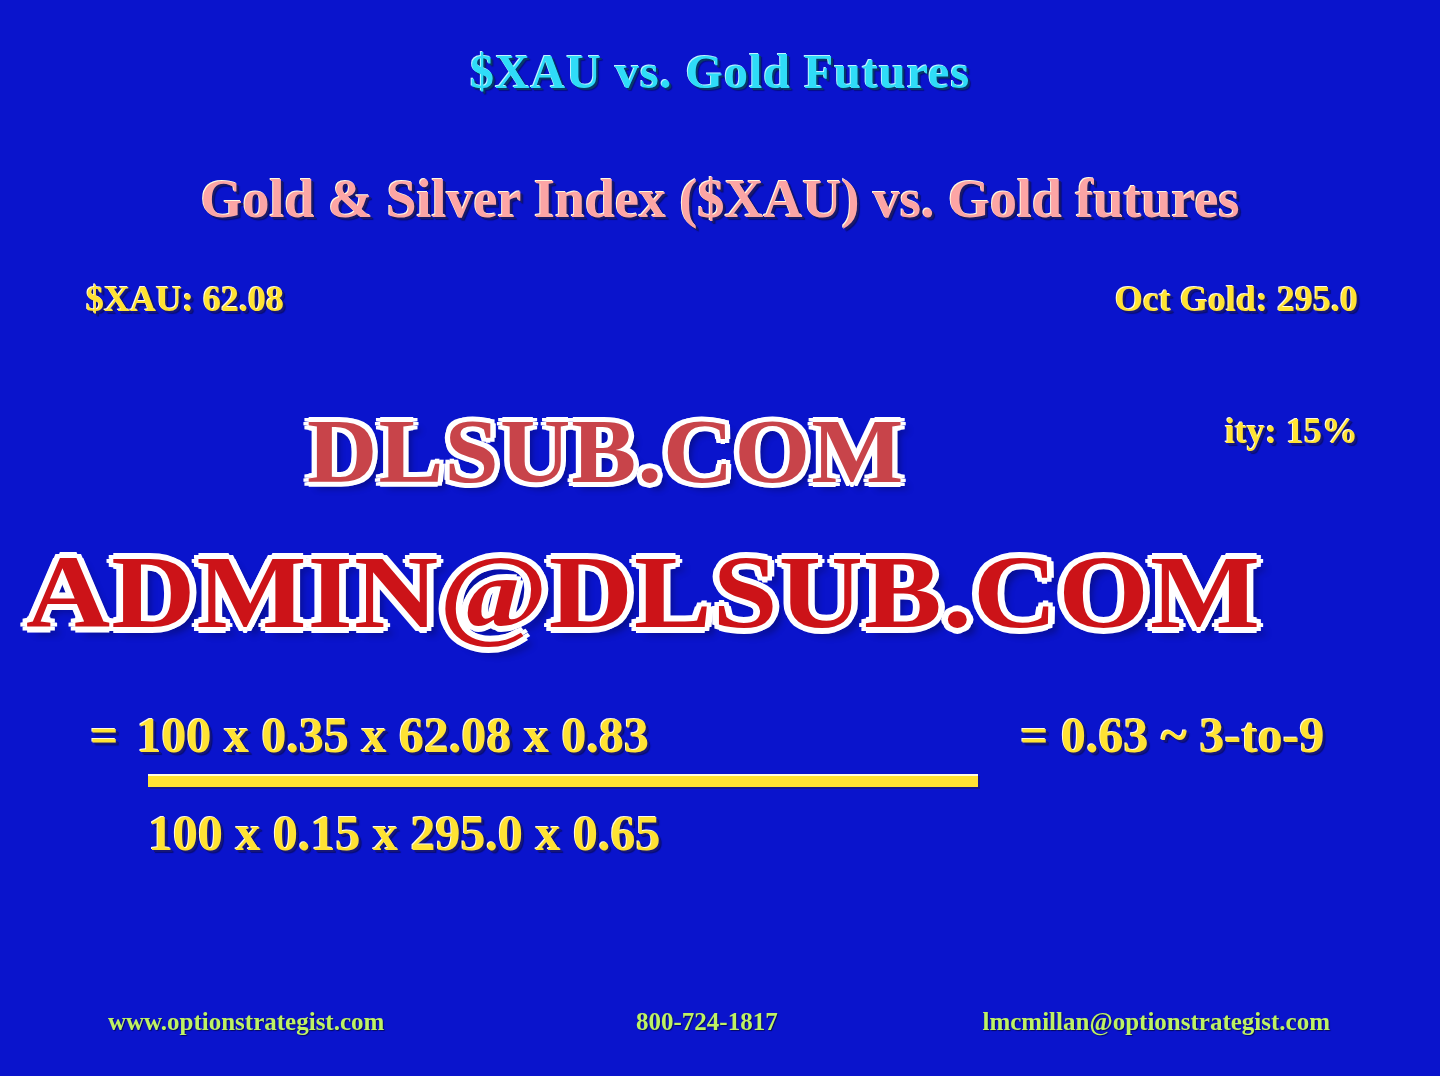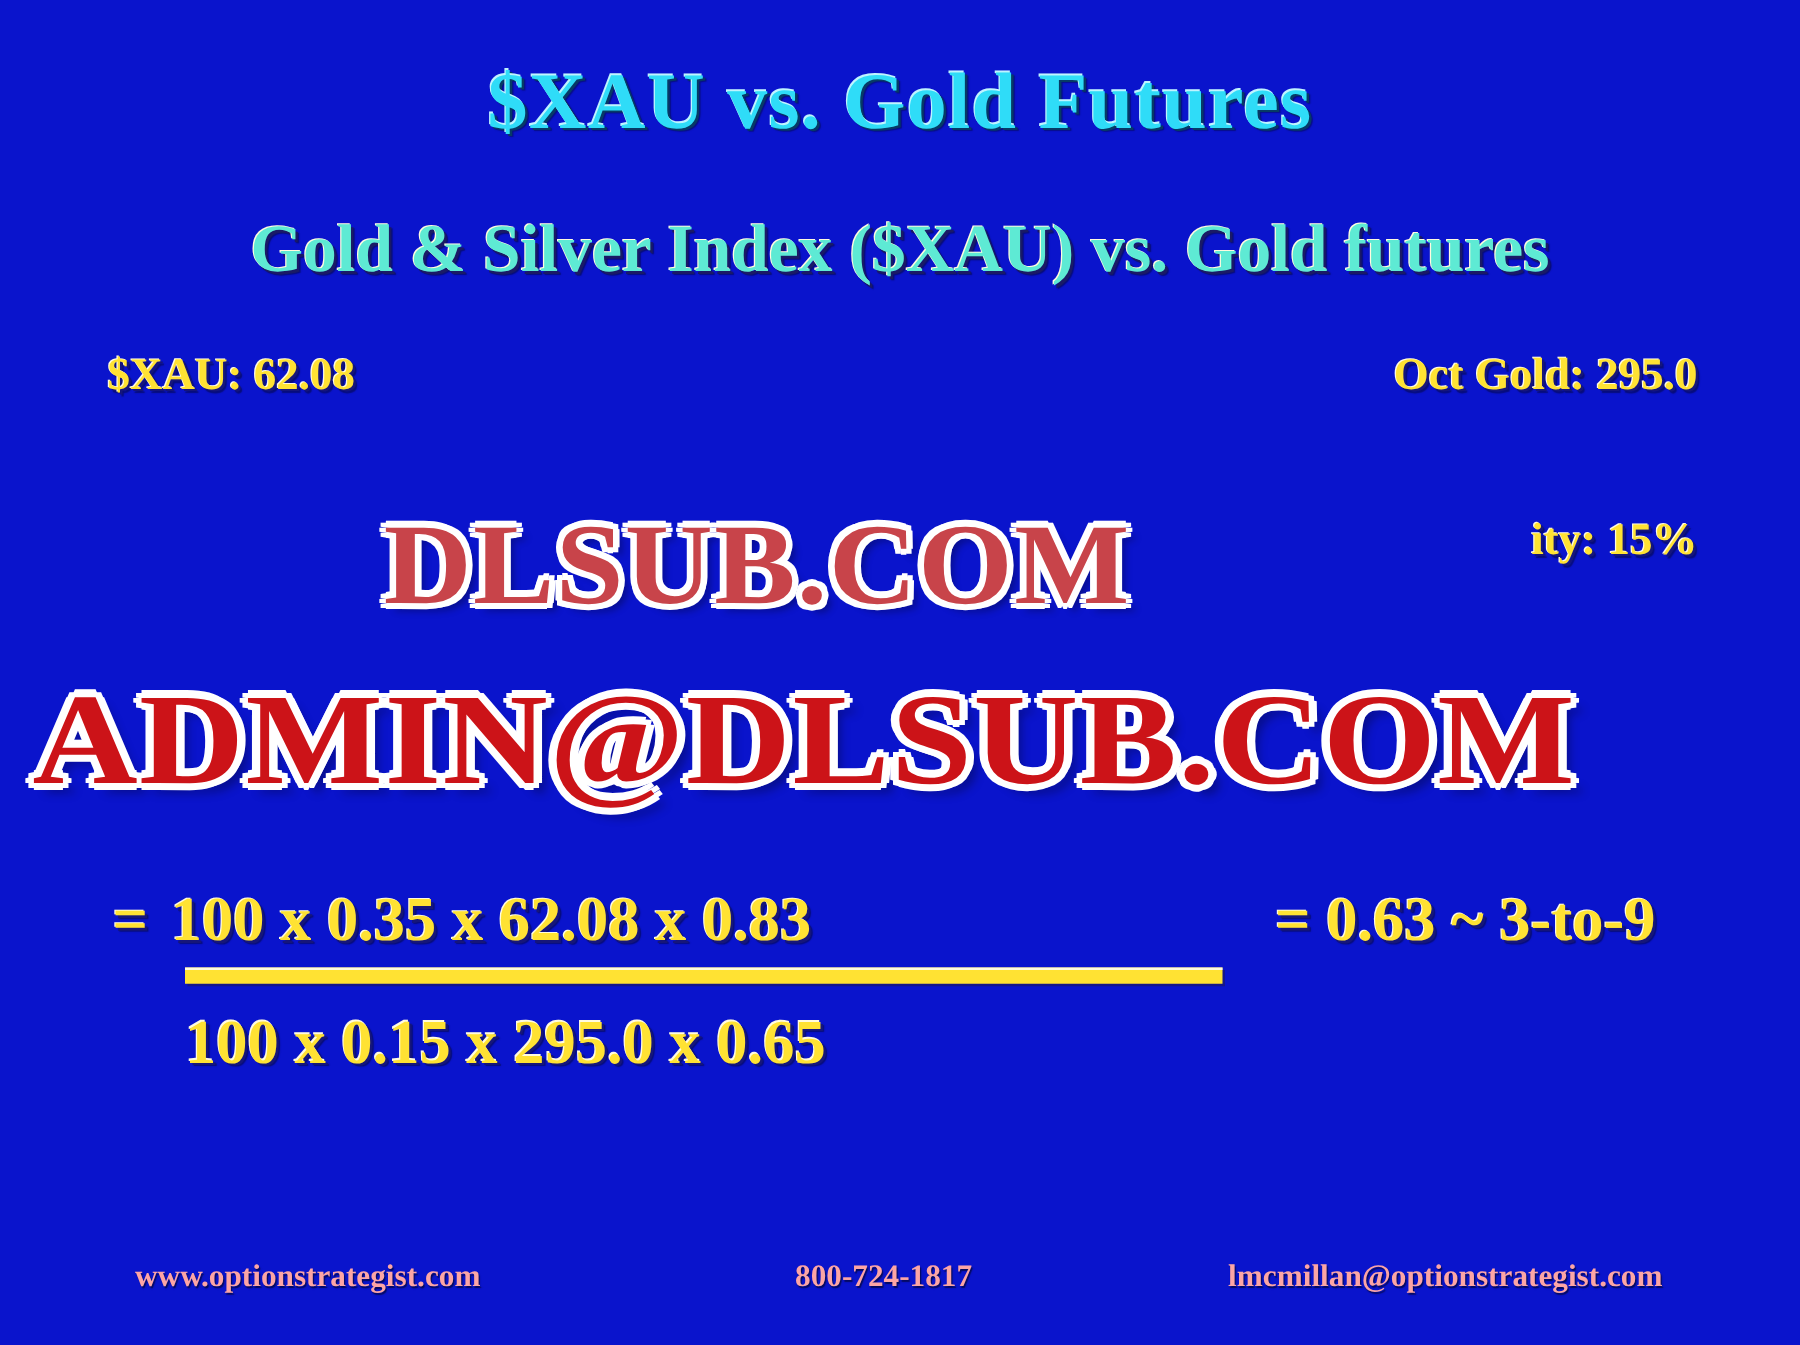--- a/index.html
+++ b/index.html
@@ -17,41 +17,41 @@
     -webkit-font-smoothing: none;
   }
 
   
   .title {
     position: absolute;
     left: 0;
     top: 44px;
     width: 1440px;
     text-align: center;
-    font-size: 64px;
+    font-size: 48px;
     font-weight: bold;
     color: #2fdcf8;
     letter-spacing: 1px;
     text-shadow:
       -1px -1px 0 #bff4ff,
        2px  2px 0 #063a66,
        3px  3px 1px rgba(0,0,0,.35);
     white-space: nowrap;
   }
 
   
   .subtitle {
     position: absolute;
     left: 0;
     top: 168px;
     width: 1440px;
     text-align: center;
     font-size: 54px;
     font-weight: bold;
-    color: #5eead4;
+    color: #fca5a5;
     letter-spacing: 0px;
     text-shadow:
       -1px -1px 0 #fffbe0,
        2px  2px 0 #1a1a66,
        3px  3px 1px rgba(0,0,0,.4);
     white-space: nowrap;
   }
 
   
   .data-grid {
@@ -174,21 +174,21 @@
     position: absolute;
     left: 0;
     bottom: 34px;
     width: 1440px;
     height: 34px;
   }
   .foot-item {
     position: absolute;
     font-size: 25px;
     font-weight: bold;
-    color: #fca5a5;
+    color: #bef264;
     white-space: nowrap;
     text-shadow: 1px 1px 1px rgba(0,0,0,.55);
   }
   .foot-left   { left: 108px; }
   .foot-center { left: 636px; }
   .foot-right  { right: 110px; }
 </style>
 </head>
 <body>
 

